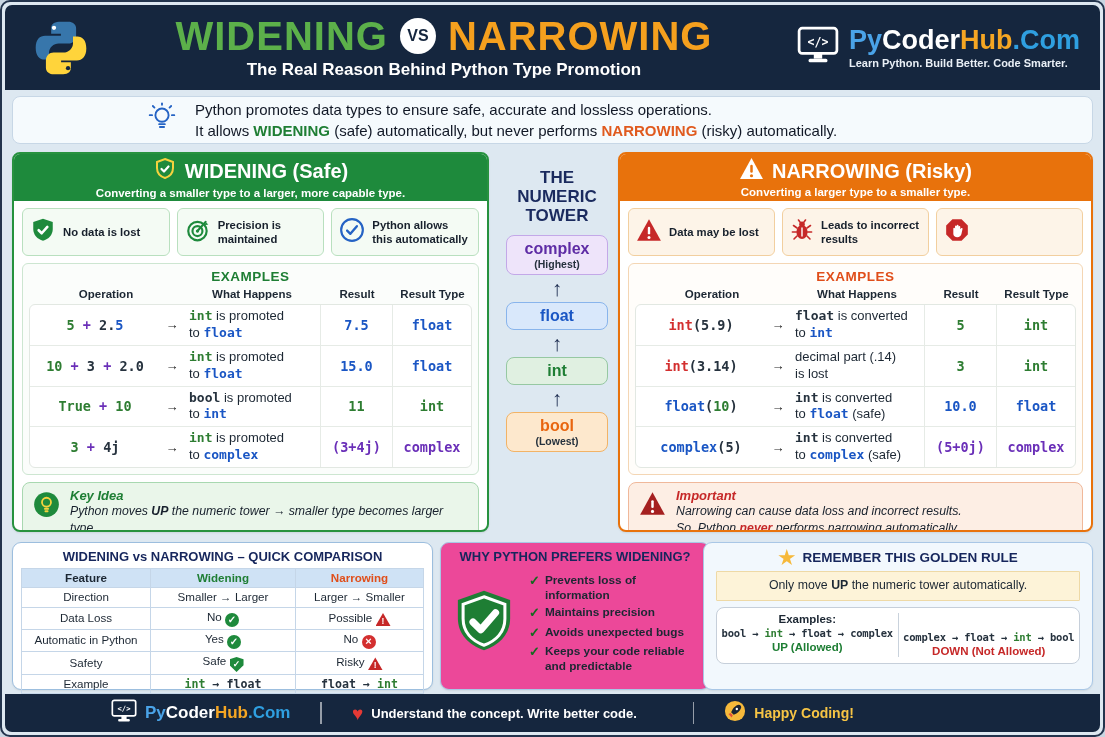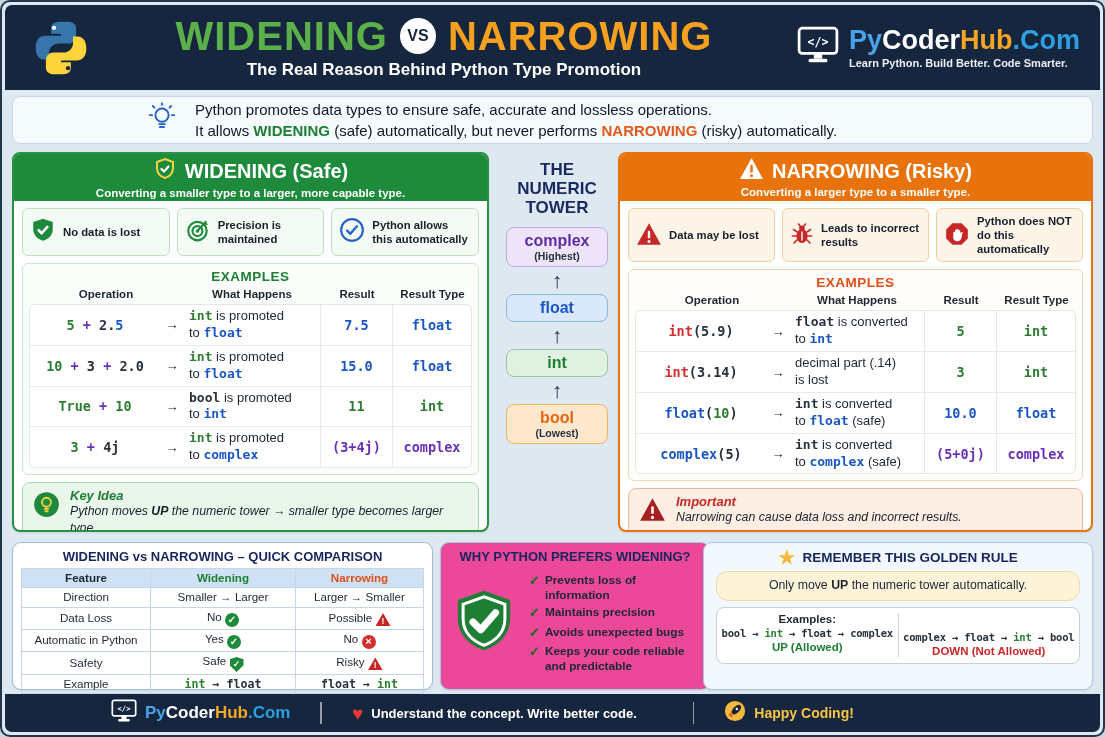--- a/index.html
+++ b/index.html
@@ -57,21 +57,21 @@
   .ex-what{justify-content:flex-start;font-size:13px;line-height:1.3;padding:3px 2px 3px 5px;color:#1c2733;}
   .ex-result,.ex-rtype{border-left:1px solid #e6ebe6;font-size:13.5px;}
   .note{margin:7px 8px 8px;border-radius:8px;padding:5px 10px;display:flex;gap:10px;align-items:flex-start;font-style:italic;}
   .note-w{background:#eaf6ea;border:1px solid #a8d8b0;}
   .note-n{background:#fdeee4;border:1px solid #f0b89a;}
   .note-icon{margin-top:3px;flex:0 0 auto;}
   .note-title{font-weight:bold;font-size:13px;}
   .note-title-w{color:#1e7e34;} .note-title-n{color:#c62828;}
   .note-line{font-size:12.3px;color:#17202c;line-height:1.4;}
   
-  .tower{position:absolute;left:485px;top:4px;width:120px;height:380px;display:flex;flex-direction:column;
+  .tower{position:absolute;left:485px;top:12px;width:120px;height:380px;display:flex;flex-direction:column;
          align-items:center;}
   .tower-title{font-weight:bold;color:#1a2a5e;font-size:17px;line-height:1.12;margin-top:4px;text-align:center;}
   .lv{width:102px;border-radius:8px;border:1.5px solid;text-align:center;padding:4px 0;box-sizing:border-box;}
   .lv-name{font-size:16px;font-weight:bold;}
   .lv-note{font-size:10.5px;font-weight:bold;color:#26323e;}
   .lv-complex{background:#eee4fa;border-color:#c3a8e8;color:#5e2ca5;margin-top:10px;}
   .lv-float{background:#d9e8fb;border-color:#88b4ec;color:#1a56c4;}
   .lv-int{background:#e0f0e1;border-color:#96c8a2;color:#1e7e34;}
   .lv-bool{background:#fde8cd;border-color:#f2b366;color:#e8650f;}
   .tw-arrow{font-size:21px;font-weight:bold;color:#1a2a4e;margin:3px 0;line-height:1;}
@@ -87,21 +87,21 @@
   .cmp-table td:nth-child(2),.cmp-table th:nth-child(2){width:136px;}
   .th-w{color:#1e7e34;} .th-n{color:#e04e1a;}
   .why{left:428px;width:270px;height:148px;background:#ec4899;border:1.5px solid #a9c7e6;padding:6px 10px;}
   .why-title{text-align:center;font-weight:bold;font-size:13px;color:#16265c;}
   .why-body{display:flex;align-items:center;gap:12px;margin-top:6px;}
   .why-item{display:flex;gap:5px;font-size:11.8px;font-weight:bold;color:#1c2733;line-height:1.25;margin:3px 0;}
   .gold{right:0;width:390px;height:148px;background:#f2f8fd;border:1.5px solid #a9c7e6;padding:4px 12px 6px;}
   .gold-title{display:flex;align-items:center;justify-content:center;gap:7px;font-weight:bold;
               font-size:13.5px;color:#16265c;margin-top:1px;}
   .star{color:#f6b93b;font-size:19px;line-height:1;}
-  .gold-rule{background:#fdf3d8;border:1px solid #eed9a6;border-radius:12px;text-align:center;
+  .gold-rule{background:#fdf3d8;border:1px solid #eed9a6;border-radius:1px;text-align:center;
              font-size:12.3px;color:#1c2733;padding:5px 6px;margin-top:4px;line-height:1.45;}
   .gold-ex{display:flex;background:#fff;border:1px solid #c6cfda;border-radius:8px;margin-top:6px;padding:5px 0 6px;}
   .gold-half{flex:1;text-align:center;}
   .gold-half-l{border-right:1px solid #c9d2dc;}
   .gold-half-r{padding-top:16px;}
   .gold-label{font-weight:bold;font-size:11.5px;color:#1c2733;}
   .gold-chain{font-size:10.5px;letter-spacing:-.2px;margin:2px 0;}
   .up-label{color:#1e7e34;font-weight:bold;font-size:11.5px;margin-top:2px;}
   .down-label{color:#c62828;font-weight:bold;font-size:11.5px;margin-top:2px;}
   
@@ -399,21 +399,20 @@
           </span>
           <span>Leads to incorrect results</span>
         </div>
         <div class="badge badge-n">
           <span>
             <svg viewBox="0 0 24 24" width="26" height="26">
               <path d="M7.8 2h8.4L22 7.8v8.4L16.2 22H7.8L2 16.2V7.8z" fill="#c62828"></path>
               <path d="M8.6 15.6v-4.8a.8.8 0 011.6 0V8.6a.8.8 0 011.6 0V8a.8.8 0 011.6 0v1a.8.8 0 011.6 0v2.4l.8-1c.5-.6 1.5-.2 1.3.6l-1 4.6c-.4 1.8-1.8 3-3.8 3-2.1 0-3.7-1.4-3.7-3z" fill="#fff"></path>
             </svg>
           </span>
-          <span>Python does NOT do this automatically</span>
         </div>
       </div>
       <div class="exbox exbox-n">
         <div class="ex-title ex-title-n">EXAMPLES</div>
         <div class="ex-head">
           <span>Operation</span>
           <span>What Happens</span>
           <span>Result</span>
           <span>Result Type</span>
         </div>

